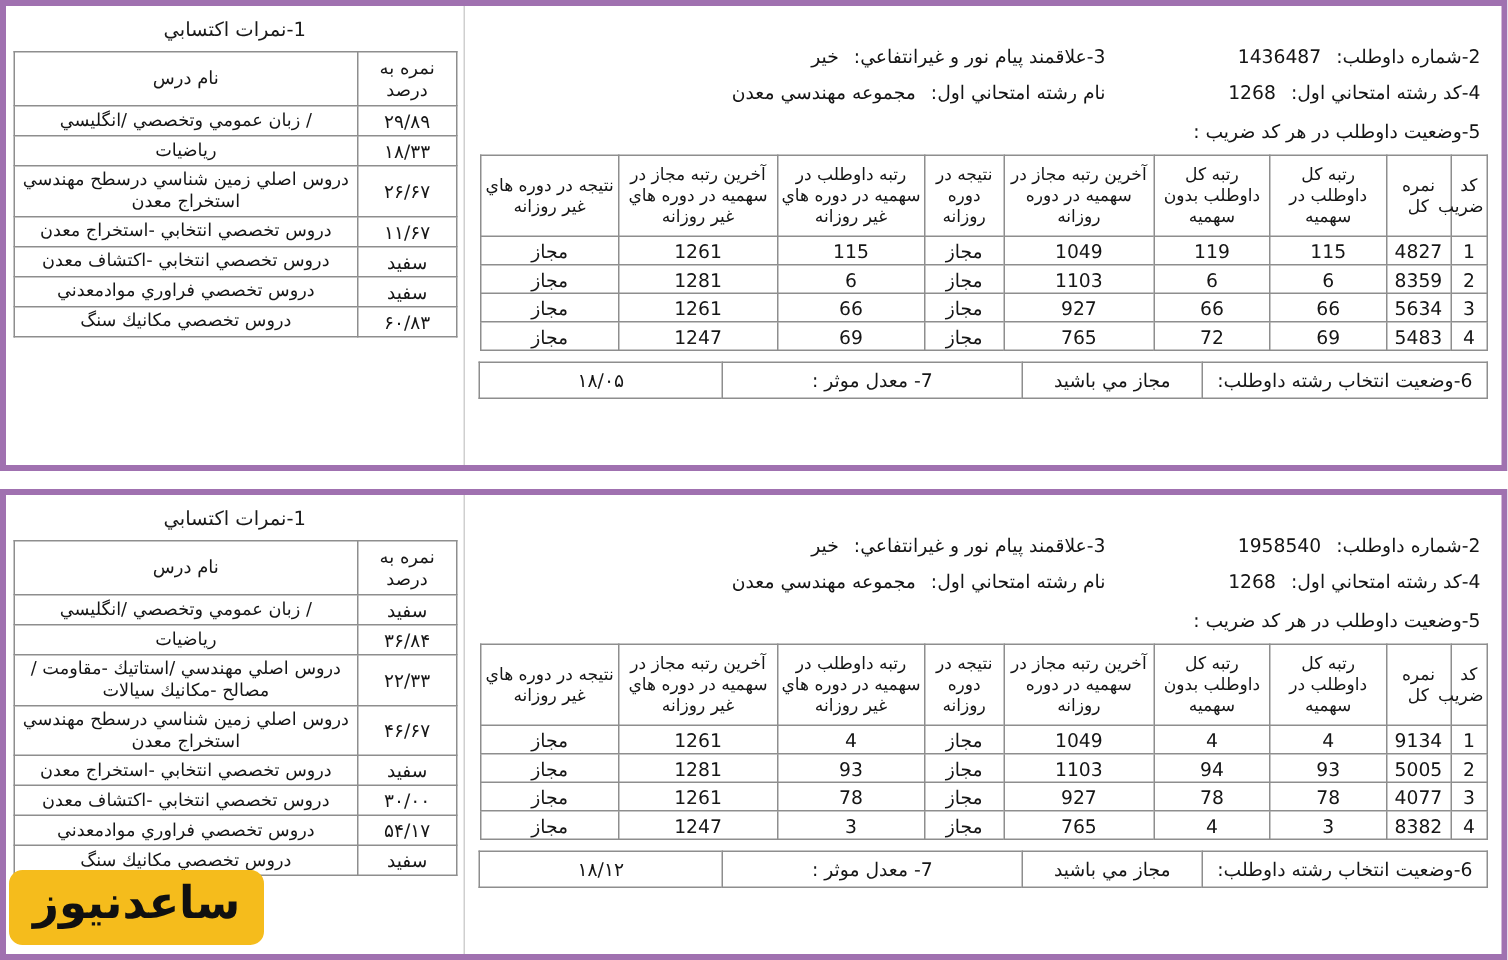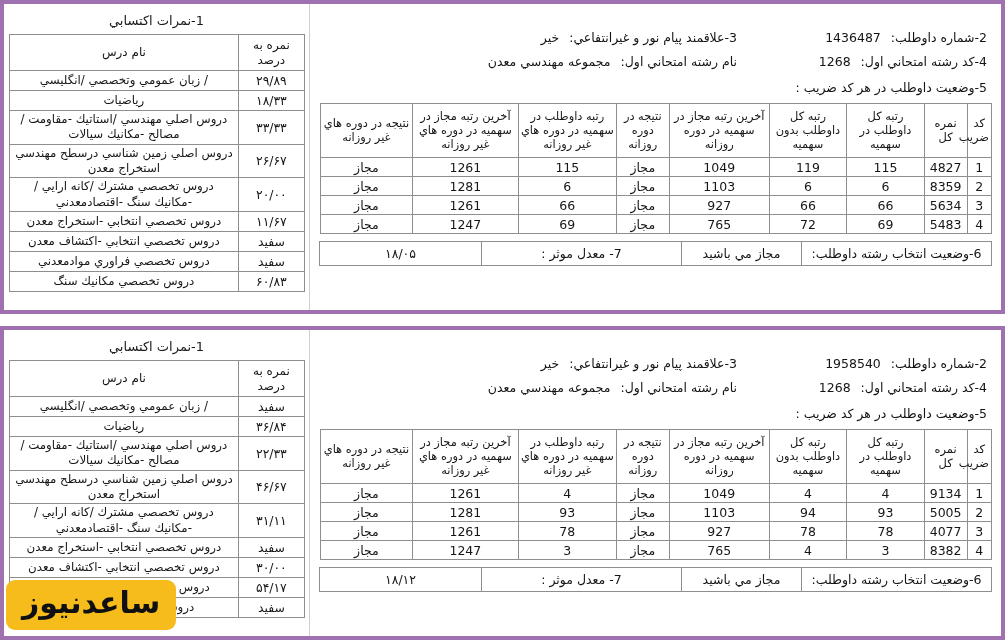--- a/index.html
+++ b/index.html
@@ -298,30 +298,22 @@
         <tbody>
           <tr class="r1">
             <td class="s-pct">۲۹/۸۹</td>
             <td class="s-name">/ زبان عمومي وتخصصي /انگليسي</td>
           </tr>
           <tr class="r1">
             <td class="s-pct">۱۸/۳۳</td>
             <td class="s-name">رياضيات</td>
           </tr>
           <tr class="r2">
-            <td class="s-pct">۳۳/۳۳</td>
-            <td class="s-name">دروس اصلي مهندسي /استاتيك -مقاومت / مصالح -مكانيك سيالات</td>
-          </tr>
-          <tr class="r2">
             <td class="s-pct">۲۶/۶۷</td>
             <td class="s-name">دروس اصلي زمين شناسي درسطح مهندسي استخراج معدن</td>
-          </tr>
-          <tr class="r2">
-            <td class="s-pct">۲۰/۰۰</td>
-            <td class="s-name">دروس تخصصي مشترك /كانه ارايي / -مكانيك سنگ -اقتصادمعدني</td>
           </tr>
           <tr class="r1">
             <td class="s-pct">۱۱/۶۷</td>
             <td class="s-name">دروس تخصصي انتخابي -استخراج معدن</td>
           </tr>
           <tr class="r1">
             <td class="s-pct">سفيد</td>
             <td class="s-name">دروس تخصصي انتخابي -اكتشاف معدن</td>
           </tr>
           <tr class="r1">
@@ -460,24 +452,20 @@
             <td class="s-name">رياضيات</td>
           </tr>
           <tr class="r2">
             <td class="s-pct">۲۲/۳۳</td>
             <td class="s-name">دروس اصلي مهندسي /استاتيك -مقاومت / مصالح -مكانيك سيالات</td>
           </tr>
           <tr class="r2">
             <td class="s-pct">۴۶/۶۷</td>
             <td class="s-name">دروس اصلي زمين شناسي درسطح مهندسي استخراج معدن</td>
           </tr>
-          <tr class="r2">
-            <td class="s-pct">۳۱/۱۱</td>
-            <td class="s-name">دروس تخصصي مشترك /كانه ارايي / -مكانيك سنگ -اقتصادمعدني</td>
-          </tr>
           <tr class="r1">
             <td class="s-pct">سفيد</td>
             <td class="s-name">دروس تخصصي انتخابي -استخراج معدن</td>
           </tr>
           <tr class="r1">
             <td class="s-pct">۳۰/۰۰</td>
             <td class="s-name">دروس تخصصي انتخابي -اكتشاف معدن</td>
           </tr>
           <tr class="r1">
             <td class="s-pct">۵۴/۱۷</td>

